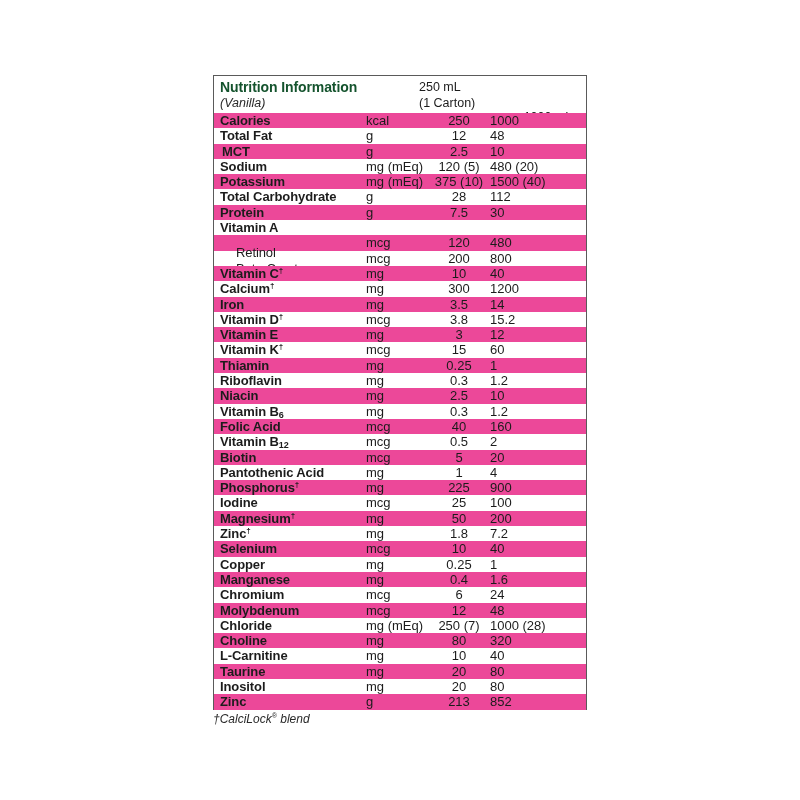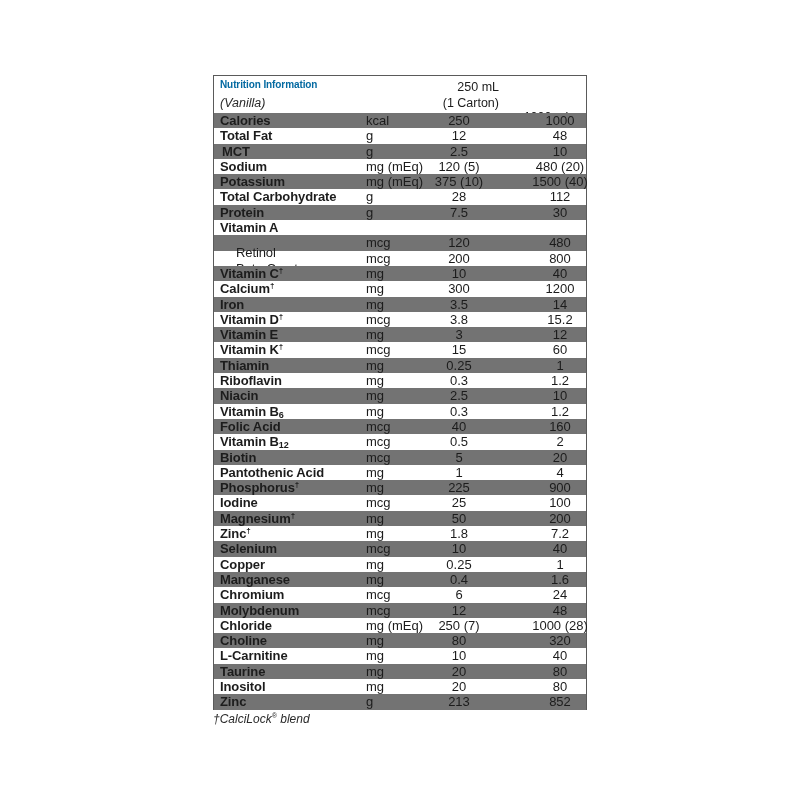--- a/index.html
+++ b/index.html
@@ -1,34 +1,34 @@
 <!DOCTYPE html>
 <html><head>
 <meta charset="utf-8">
 <style>
   html, body { margin:0; padding:0; background:#ffffff; }
   body { width:800px; height:800px; position:relative; overflow:hidden;
          font-family:"Liberation Sans", sans-serif; color:#1c1c1c; }
   .panel { position:absolute; left:213px; top:75px; width:372px; height:633px;
            border:1.5px solid #5a5a5a; box-sizing:content-box; }
   .hdr { position:absolute; left:0; top:0; width:372px; height:37px; }
-  .title { position:absolute; left:6px; top:3px; font-size:10px; font-weight:bold;
-           color:#0369a1; letter-spacing:-0.1px; }
+  .title { position:absolute; left:6px; top:3px; font-size:14px; font-weight:bold;
+           color:#14532d; letter-spacing:-0.1px; }
   .subtitle { position:absolute; left:6px; top:20px; font-size:12.5px; font-style:italic; color:#2a2a2a; }
-  .col1h { position:absolute; left:205px; width:80px; text-align:right; font-size:12.5px; }
+  .col1h { position:absolute; left:205px; width:80px; text-align:left; font-size:12.5px; }
   .col2h { position:absolute; left:296px; width:76px; text-align:center; font-size:12.5px; top:20px;margin-top:14px; }
   .rows { position:absolute; left:0; top:37px; width:372px; }
   .row { position:relative; height:15.3px; line-height:15.3px; font-size:13px; white-space:nowrap; }
-  .row.shade { background:#737373; }
+  .row.shade { background:#ec4899; }
   .row .n { position:absolute; left:6px; font-weight:bold; letter-spacing:-0.1px; }
   .row .n.sub { left:22px; font-weight:normal;margin-top:10px; }
   .row .n.ind { left:8px; }
   .row .u { position:absolute; left:152px; font-weight:normal; }
   .row .a { position:absolute; left:205px; width:80px; text-align:center; }
-  .row .b { position:absolute; left:308px; width:76px; text-align:center; }
+  .row .b { position:absolute; left:276px; width:76px; text-align:left; }
   sup.dag { font-size:8px; vertical-align:top; line-height:8px; position:relative; top:1px; }
   sub.s { font-size:9px; vertical-align:baseline; position:relative; top:2px; }
   .foot { position:absolute; left:213px; top:712px; font-size:12px; font-style:italic; color:#2a2a2a; }
   .foot sup { font-size:7px; }
 </style>
 </head>
 <body>
 
 <div class="panel">
   <div class="hdr">

